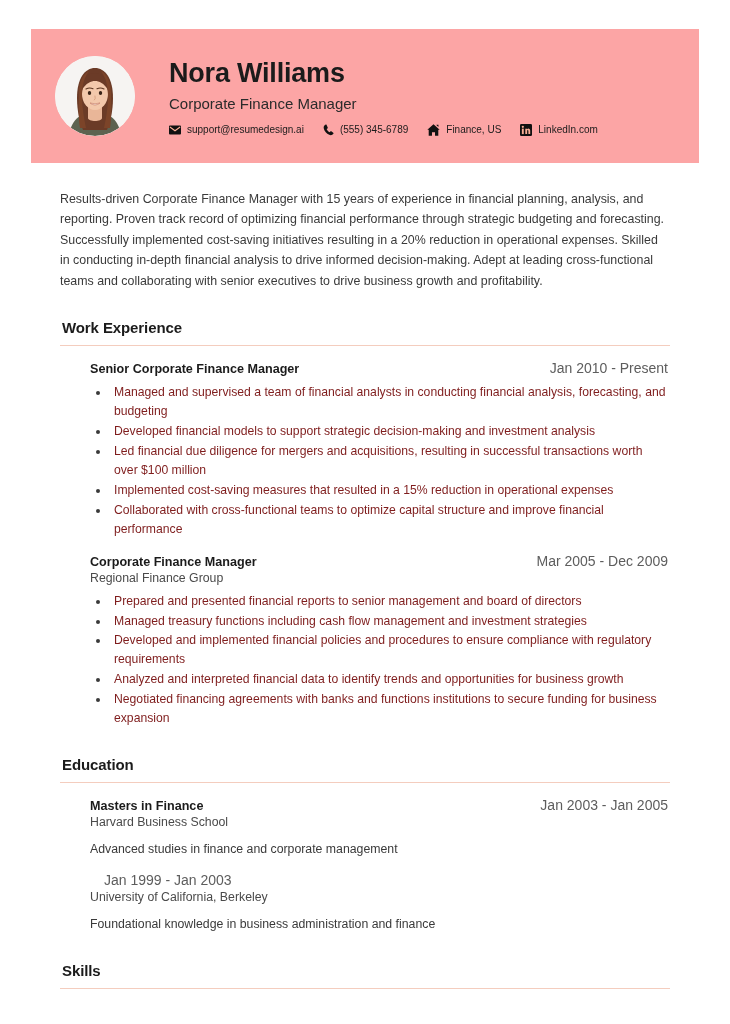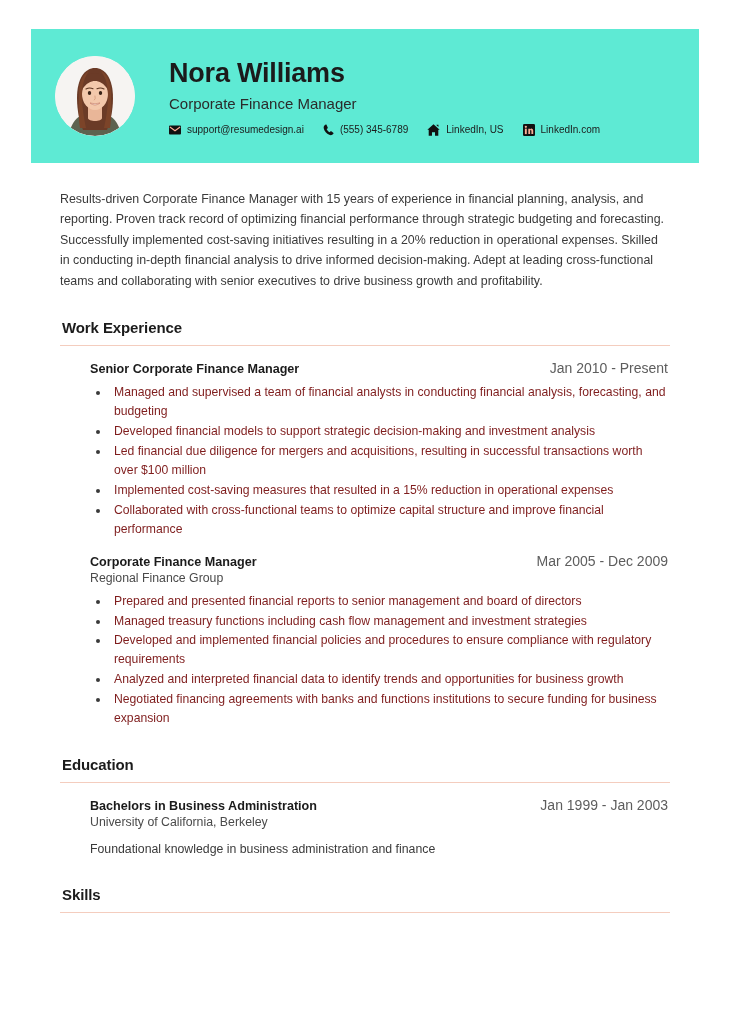--- a/index.html
+++ b/index.html
@@ -17,21 +17,21 @@
     width: 730px;
     height: 1024px;
     background: #ffffff;
     padding: 0 31px;
   }
 
   
   .header {
     display: flex;
     align-items: center;
-    background: #5eead4;
+    background: #fca5a5;
     height: 134px;
     margin-top: 29px;
     padding: 0 0 0 24px;
   }
 
   .avatar {
     width: 80px;
     height: 80px;
     border-radius: 50%;
     overflow: hidden;
@@ -234,21 +234,21 @@
           <span>(555) 345-6789</span>
         </div>
 
         <div class="contact-item">
           <span class="ci-icon">
             <svg width="13" height="12" viewBox="0 0 16 15" xmlns="http://www.w3.org/2000/svg">
               <path d="M8 0.4 L0.3 7.2 L2.0 7.2 L2.0 14.6 L6.1 14.6 L6.1 10.2 L9.9 10.2 L9.9 14.6 L14.0 14.6 L14.0 7.2 L15.7 7.2 Z" fill="#111"></path>
               <path d="M11.8 1.0 L14.2 1.0 L14.2 3.6 L11.8 1.7 Z" fill="#111"></path>
             </svg>
           </span>
-          <span>LinkedIn, US</span>
+          <span>Finance, US</span>
         </div>
 
         <div class="contact-item">
           <span class="ci-icon">
             <svg width="12" height="12" viewBox="0 0 14 14" xmlns="http://www.w3.org/2000/svg">
               <rect x="0" y="0" width="14" height="14" rx="1.6" fill="#111"></rect>
               <rect x="2.2" y="5.4" width="2.2" height="6.4" fill="#fbaf97"></rect>
               <circle cx="3.3" cy="3.3" r="1.3" fill="#fbaf97"></circle>
               <path d="M6.2 11.8 L6.2 5.4 L8.3 5.4 L8.3 6.3 C8.8 5.5 9.7 5.2 10.4 5.4 C11.4 5.7 11.9 6.5 11.9 7.9 L11.9 11.8 L9.8 11.8 L9.8 8.3 C9.8 7.5 9.5 7.1 8.9 7.1 C8.4 7.1 8.3 7.5 8.3 8.2 L8.3 11.8 Z" fill="#fbaf97"></path>
             </svg>
@@ -295,24 +295,31 @@
           <li>Analyzed and interpreted financial data to identify trends and opportunities for business growth</li>
           <li>Negotiated financing agreements with banks and functions institutions to secure funding for business expansion</li>
         </ul>
       </div>
     </div>
 
     <div class="section">
       <div class="section-title">Education</div>
       <div class="section-rule"></div>
 
-
       <div class="entry">
         <div class="entry-head">
-          <div class="entry-role">Bachelors in Business Administration</div>
+          <div class="entry-role">Masters in Finance</div>
+          <div class="entry-date">Jan 2003 - Jan 2005</div>
+        </div>
+        <div class="entry-org">Harvard Business School</div>
+        <div class="edu-desc">Advanced studies in finance and corporate management</div>
+      </div>
+
+      <div class="entry">
+        <div class="entry-head">
           <div class="entry-date">Jan 1999 - Jan 2003</div>
         </div>
         <div class="entry-org">University of California, Berkeley</div>
         <div class="edu-desc">Foundational knowledge in business administration and finance</div>
       </div>
     </div>
 
     <div class="section">
       <div class="section-title">Skills</div>
       <div class="section-rule"></div>

